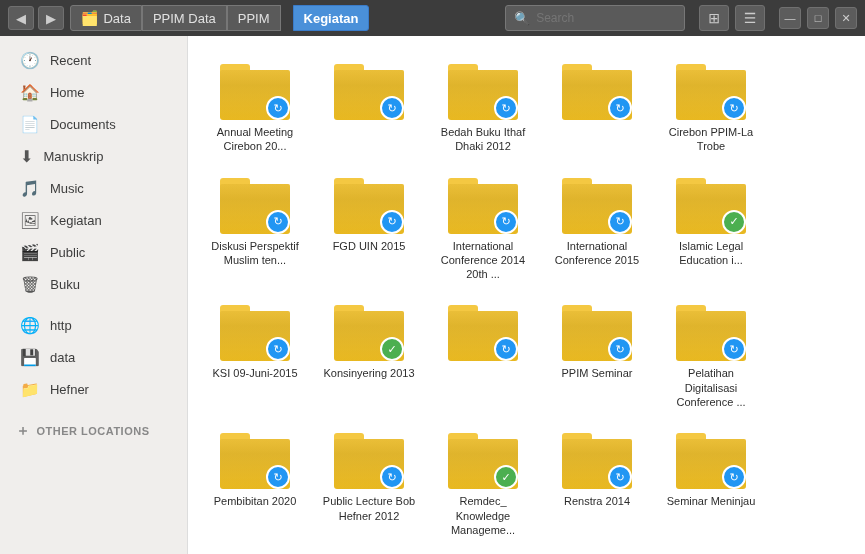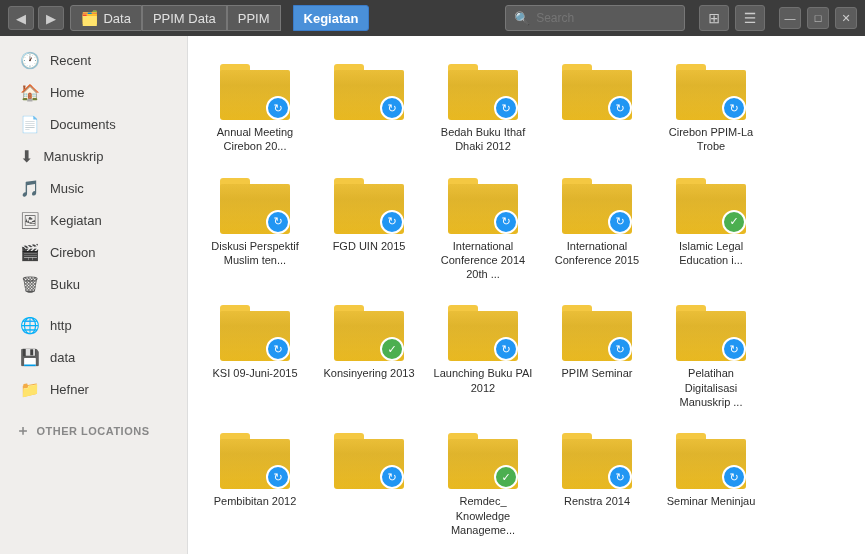--- a/index.html
+++ b/index.html
@@ -155,21 +155,21 @@
     <div class="sidebar-item">
       <span class="sidebar-icon">🎵</span>
       <span>Music</span>
     </div>
     <div class="sidebar-item">
       <span class="sidebar-icon">🖼</span>
       <span>Kegiatan</span>
     </div>
     <div class="sidebar-item">
       <span class="sidebar-icon">🎬</span>
-      <span>Cirebon</span>
+      <span>Public</span>
     </div>
     <div class="sidebar-item">
       <span class="sidebar-icon">🗑</span>
       <span>Buku</span>
     </div>
     <div style="height:8px"></div>
     <div class="sidebar-item">
       <span class="sidebar-icon">🌐</span>
       <span>http</span>
     </div>
@@ -309,60 +309,60 @@
     <div class="file-label">Konsinyering 2013</div>
   </div>
         <div class="file-item">
     <div class="folder-icon">
       <div class="folder-tab"></div>
       <div class="folder-body">
         <div class="folder-shadow"></div>
       </div>
       <div class="sync-badge">↻</div>
     </div>
-    <div class="file-label">Launching Buku PAI 2012</div>
   </div>
         <div class="file-item">
     <div class="folder-icon">
       <div class="folder-tab"></div>
       <div class="folder-body">
         <div class="folder-shadow"></div>
       </div>
       <div class="sync-badge">↻</div>
     </div>
     <div class="file-label">PPIM Seminar</div>
   </div>
         <div class="file-item">
     <div class="folder-icon">
       <div class="folder-tab"></div>
       <div class="folder-body">
         <div class="folder-shadow"></div>
       </div>
       <div class="sync-badge">↻</div>
     </div>
-    <div class="file-label">Pelatihan Digitalisasi Manuskrip ...</div>
-  </div>
-        <div class="file-item">
-    <div class="folder-icon">
-      <div class="folder-tab"></div>
-      <div class="folder-body">
-        <div class="folder-shadow"></div>
-      </div>
-      <div class="sync-badge">↻</div>
-    </div>
-    <div class="file-label">Pembibitan 2012</div>
-  </div>
-        <div class="file-item">
-    <div class="folder-icon">
-      <div class="folder-tab"></div>
-      <div class="folder-body">
-        <div class="folder-shadow"></div>
-      </div>
-      <div class="sync-badge">↻</div>
-    </div>
+    <div class="file-label">Pelatihan Digitalisasi Conference ...</div>
+  </div>
+        <div class="file-item">
+    <div class="folder-icon">
+      <div class="folder-tab"></div>
+      <div class="folder-body">
+        <div class="folder-shadow"></div>
+      </div>
+      <div class="sync-badge">↻</div>
+    </div>
+    <div class="file-label">Pembibitan 2020</div>
+  </div>
+        <div class="file-item">
+    <div class="folder-icon">
+      <div class="folder-tab"></div>
+      <div class="folder-body">
+        <div class="folder-shadow"></div>
+      </div>
+      <div class="sync-badge">↻</div>
+    </div>
+    <div class="file-label">Public Lecture Bob Hefner 2012</div>
   </div>
         <div class="file-item">
     <div class="folder-icon">
       <div class="folder-tab"></div>
       <div class="folder-body">
         <div class="folder-shadow"></div>
       </div>
       <div class="sync-badge-green">✓</div>
     </div>
     <div class="file-label">Remdec_ Knowledge Manageme...</div>

